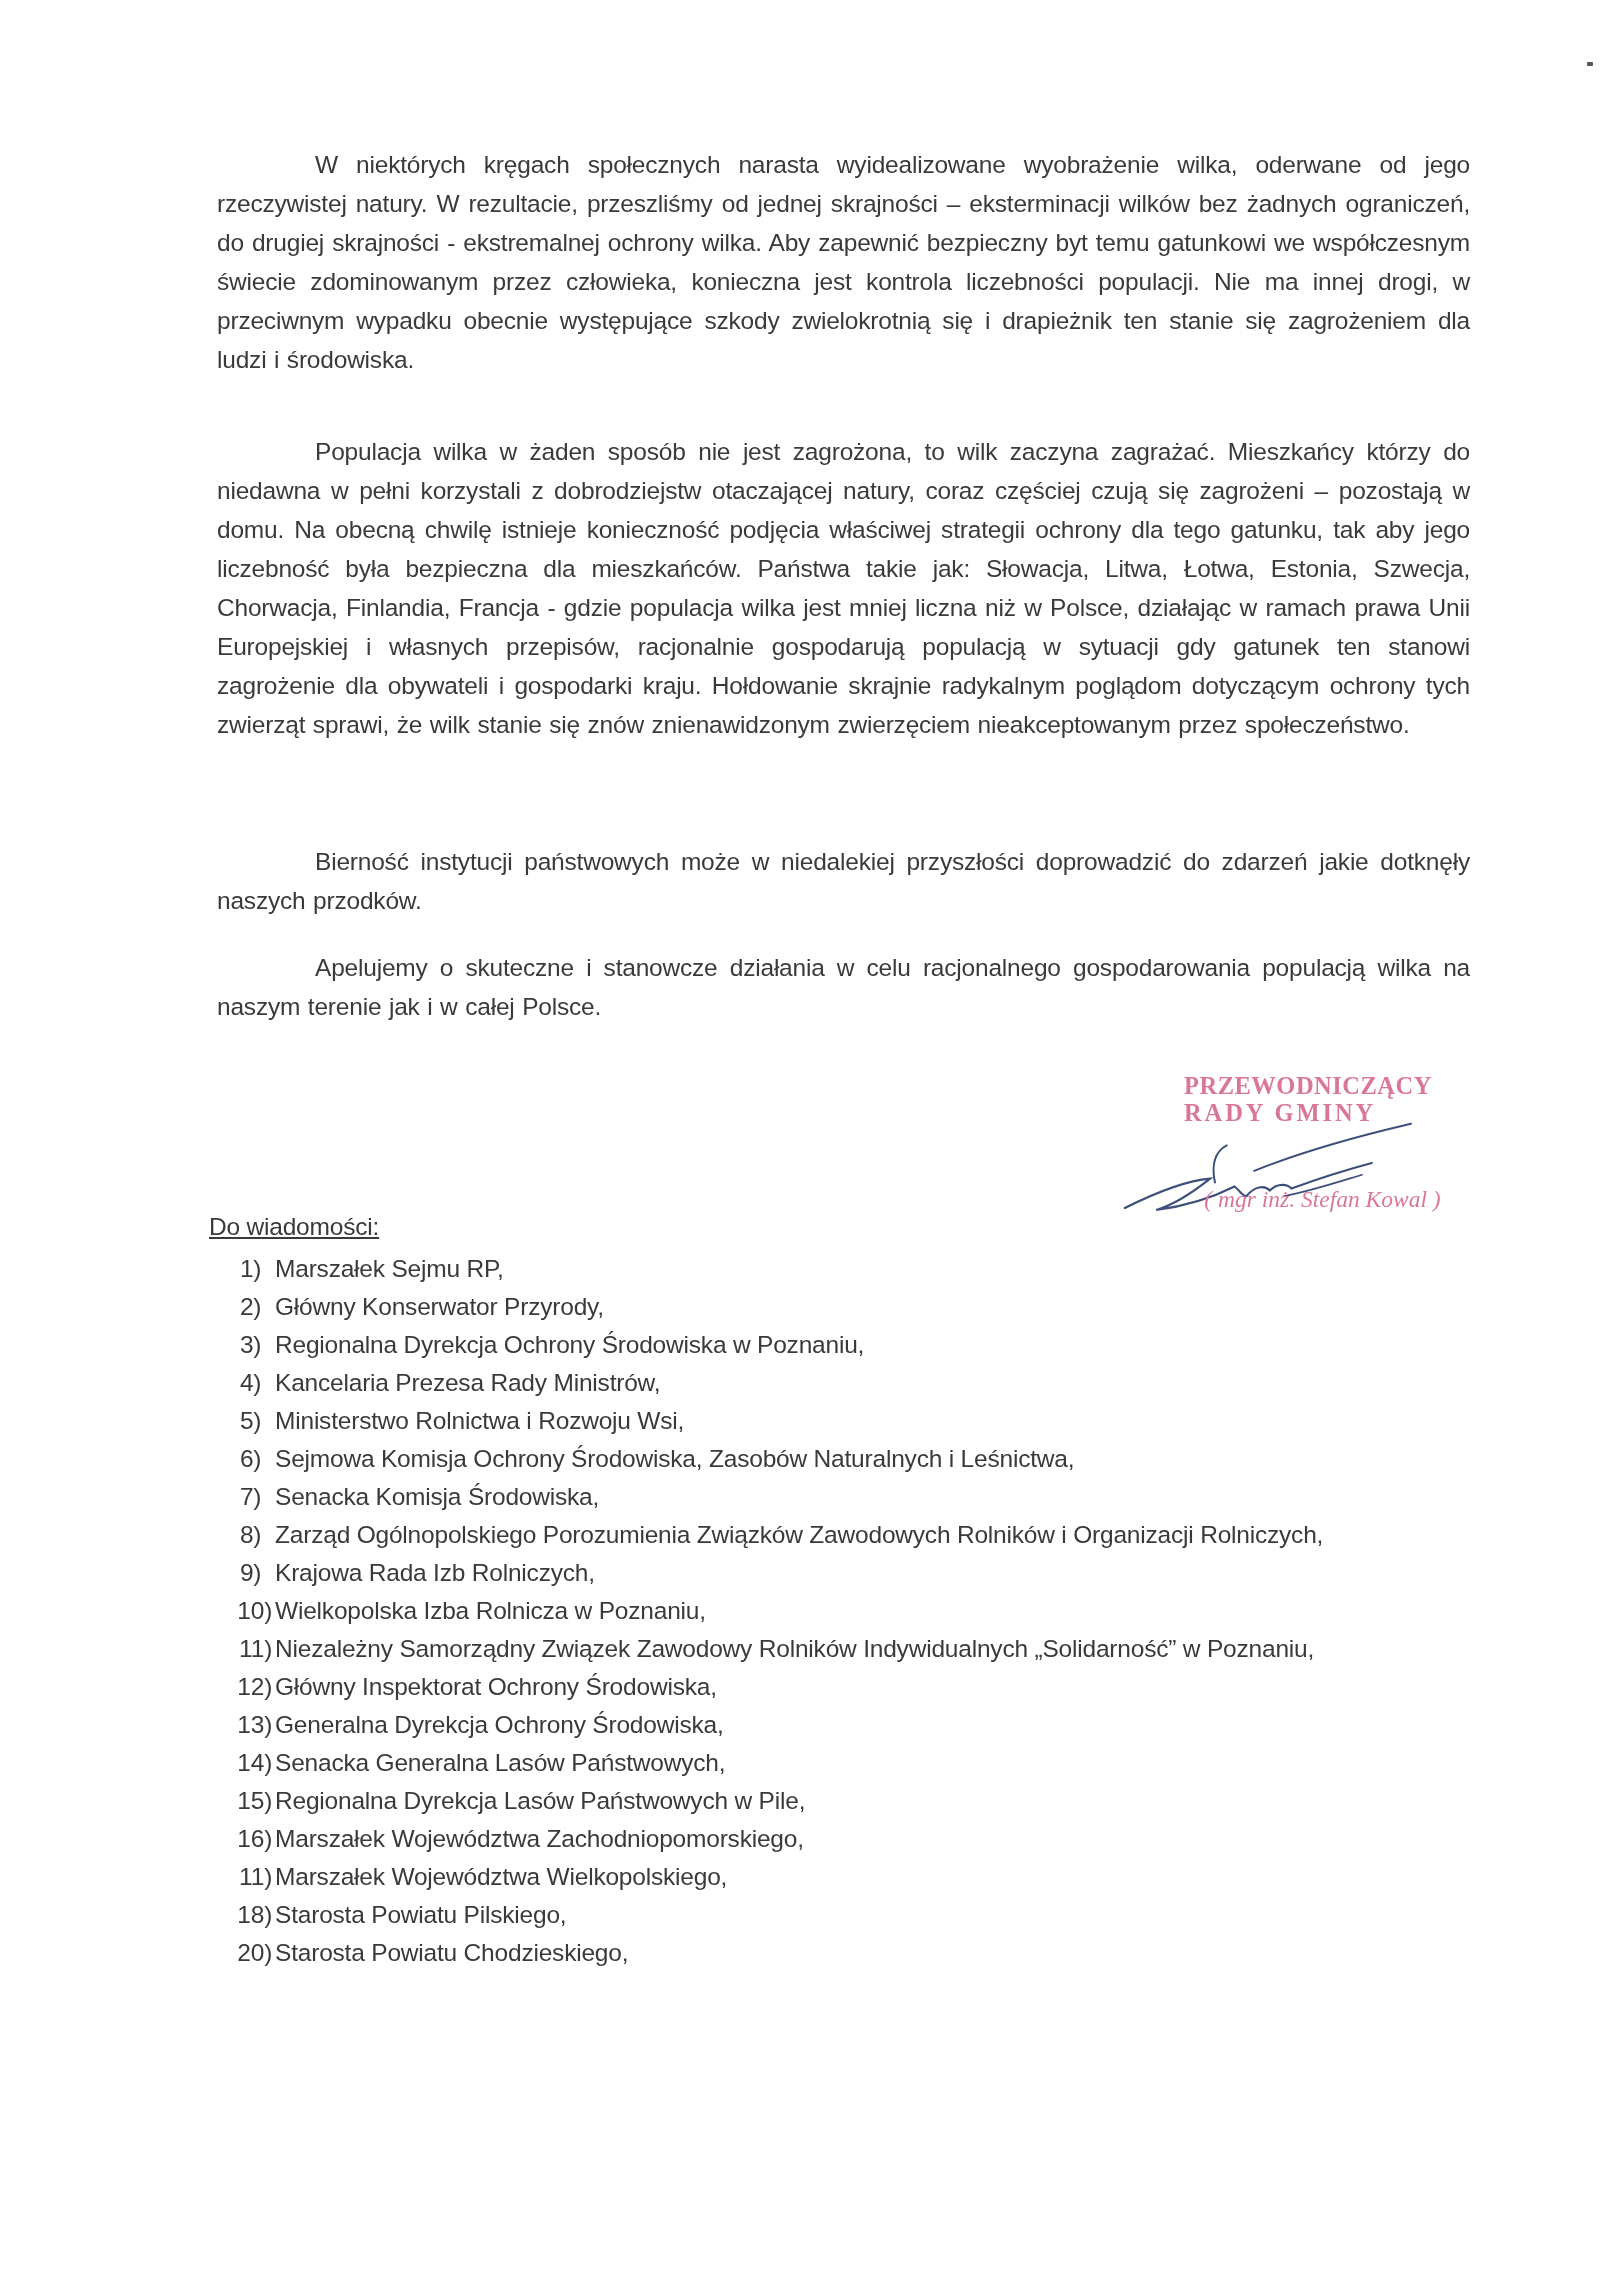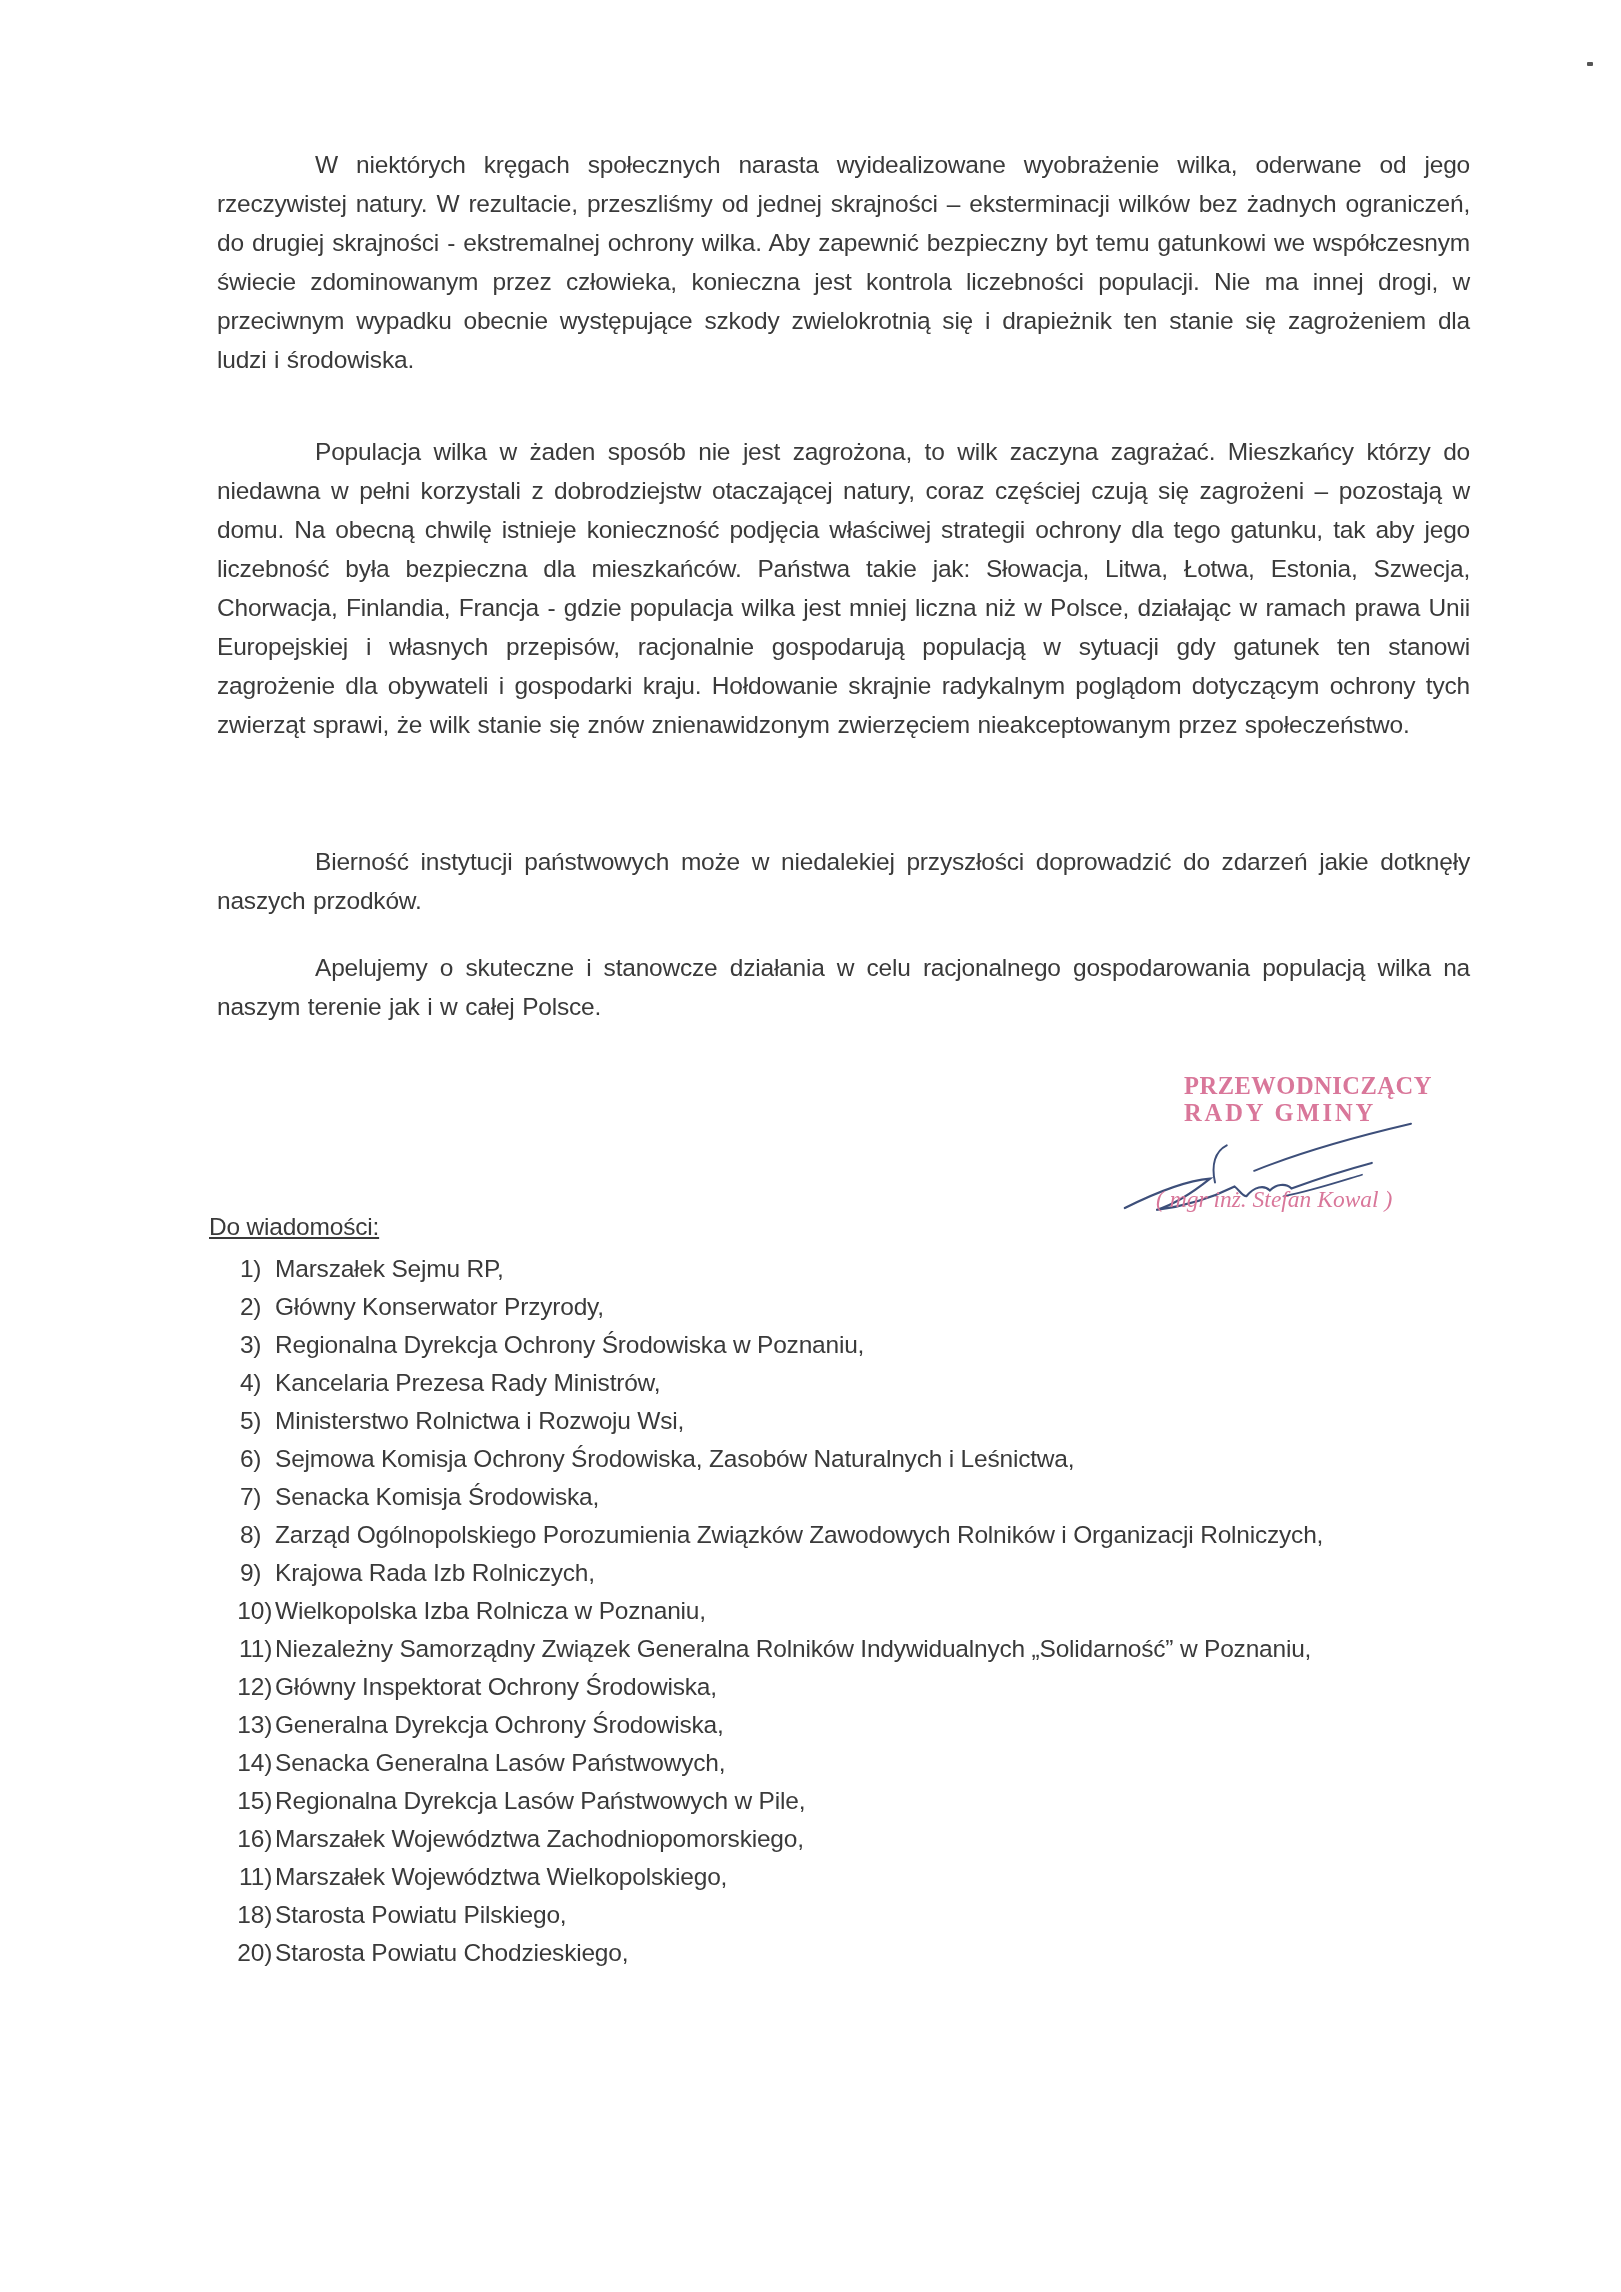--- a/index.html
+++ b/index.html
@@ -21,21 +21,21 @@
   .p3 { top: 834px; }
   .p4 { top: 940px; }
 
   .stamp { position: absolute; left: 1117px; top: 1073px; width: 392px; height: 147px; }
   .stamp-title {
     position: absolute; left: 67px; top: 0; width: 294px; text-align: left;
     font-family: "Liberation Serif", serif; font-weight: bold; font-size: 24.5px;
     color: #d9779a; letter-spacing: 0.5px; line-height: 26.5px;
   }
   .stamp-name {
-    position: absolute; left: 39px; top: 113px; width: 333px; text-align: left;
+    position: absolute; left: 39px; top: 113px; width: 333px; text-align: center;
     font-family: "Liberation Serif", serif; font-style: italic; font-size: 23.5px;
     color: #d9779a;
   }
   .signature { position: absolute; left: 0; top: 29px; width: 392px; height: 118px; }
 
   .cc-heading {
     position: absolute; left: 209px; top: 1213px;
     font-family: "Liberation Sans", sans-serif; font-size: 24.5px; color: #3a3a3a;
     text-decoration: underline; letter-spacing: -0.2px;
   }
@@ -121,21 +121,21 @@
       <li class="cc-item">
         <span class="cc-num">9)</span>
         <span class="cc-text">Krajowa Rada Izb Rolniczych,</span>
       </li>
       <li class="cc-item">
         <span class="cc-num wide">10)</span>
         <span class="cc-text">Wielkopolska Izba Rolnicza w Poznaniu,</span>
       </li>
       <li class="cc-item">
         <span class="cc-num wide">11)</span>
-        <span class="cc-text">Niezależny Samorządny Związek Generalna Rolników Indywidualnych „Solidarność” w Poznaniu,</span>
+        <span class="cc-text">Niezależny Samorządny Związek Zawodowy Rolników Indywidualnych „Solidarność” w Poznaniu,</span>
       </li>
       <li class="cc-item">
         <span class="cc-num wide">12)</span>
         <span class="cc-text">Główny Inspektorat Ochrony Środowiska,</span>
       </li>
       <li class="cc-item">
         <span class="cc-num wide">13)</span>
         <span class="cc-text">Generalna Dyrekcja Ochrony Środowiska,</span>
       </li>
       <li class="cc-item">

